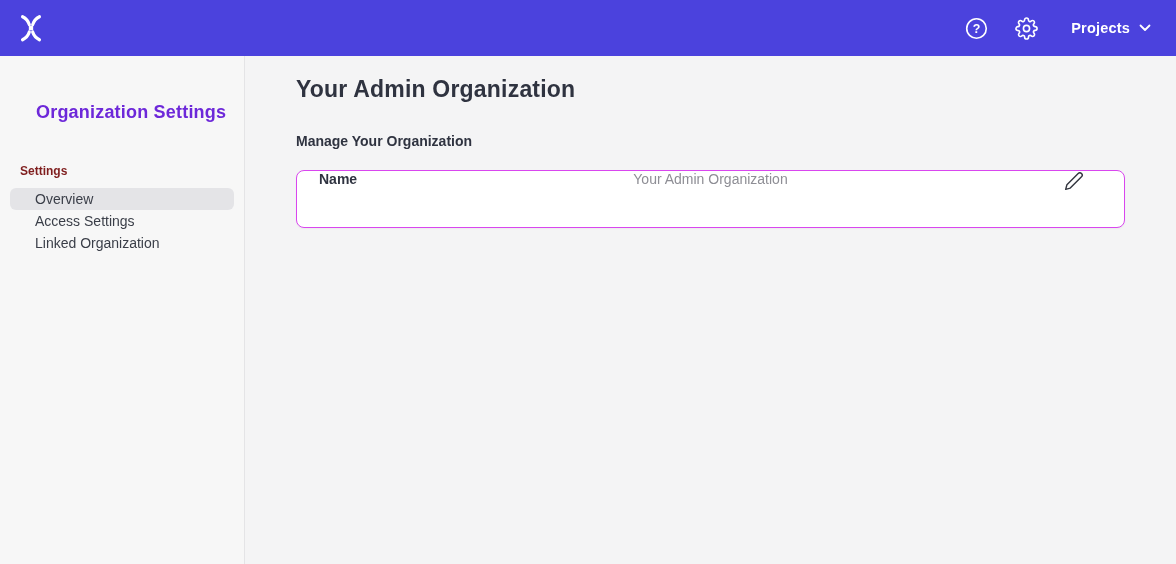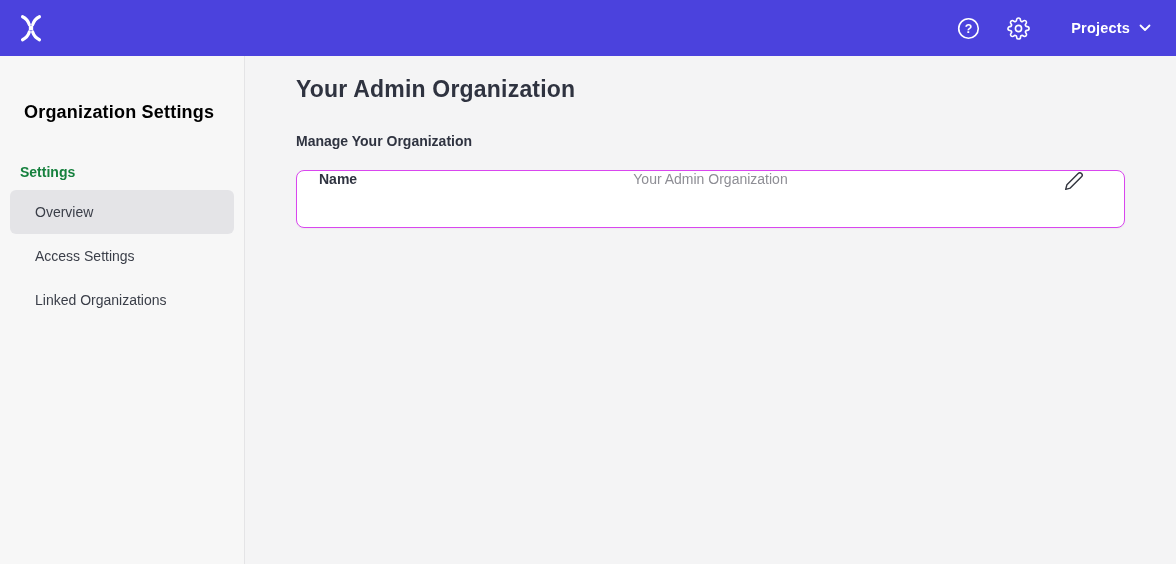--- a/index.html
+++ b/index.html
@@ -29,49 +29,49 @@
   .icon-btn {
     background: none; border: none; padding: 0;
     display: flex; align-items: center; justify-content: center;
     cursor: pointer;
   }
   .projects {
     display: flex; align-items: center; gap: 9px;
     color: #ffffff; font-weight: 700; font-size: 14.5px;
     background: none; border: none; cursor: pointer;
     letter-spacing: .2px;
-    margin-left: 14px;
+    margin-left: 6px;
   }
 
   
   .layout { display: flex; height: 508px; }
 
   
   .sidebar {
     width: 245px;
     flex: 0 0 245px;
     background: #f7f7f7;
     border-right: 1px solid #e4e4e6;
   }
   .sidebar-title {
-    margin: 46px 0 0 24px;
+    margin: 46px 0 0 36px;
     font-size: 18px;
     font-weight: 700;
-    color: #000000;
+    color: #6d28d9;
     letter-spacing: .2px;
   }
   .group-label {
     margin: 41px 0 0 20px;
-    font-size: 14px;
+    font-size: 12px;
     font-weight: 600;
-    color: #15803d;
+    color: #7f1d1d;
   }
   .nav { margin-top: 10px; padding: 0 10px; }
   .nav-item {
-    height: 44px;
+    height: 22px;
     display: flex;
     align-items: center;
     padding-left: 25px;
     font-size: 14px;
     color: #3a3e48;
     border-radius: 6px;
     cursor: pointer;
   }
   .nav-item.active {
     background: #e4e4e7;
@@ -160,21 +160,21 @@
     <h2 class="sidebar-title">Organization Settings</h2>
     <div class="group-label">Settings</div>
     <nav class="nav">
       <div class="nav-item active">
         <span>Overview</span>
       </div>
       <div class="nav-item">
         <span>Access Settings</span>
       </div>
       <div class="nav-item">
-        <span>Linked Organizations</span>
+        <span>Linked Organization</span>
       </div>
     </nav>
   </aside>
 
   <main class="main">
     <h1 class="page-title">Your Admin Organization</h1>
     <h3 class="section-title">Manage Your Organization</h3>
 
     <div class="card">
       <span class="field-label">Name</span>

